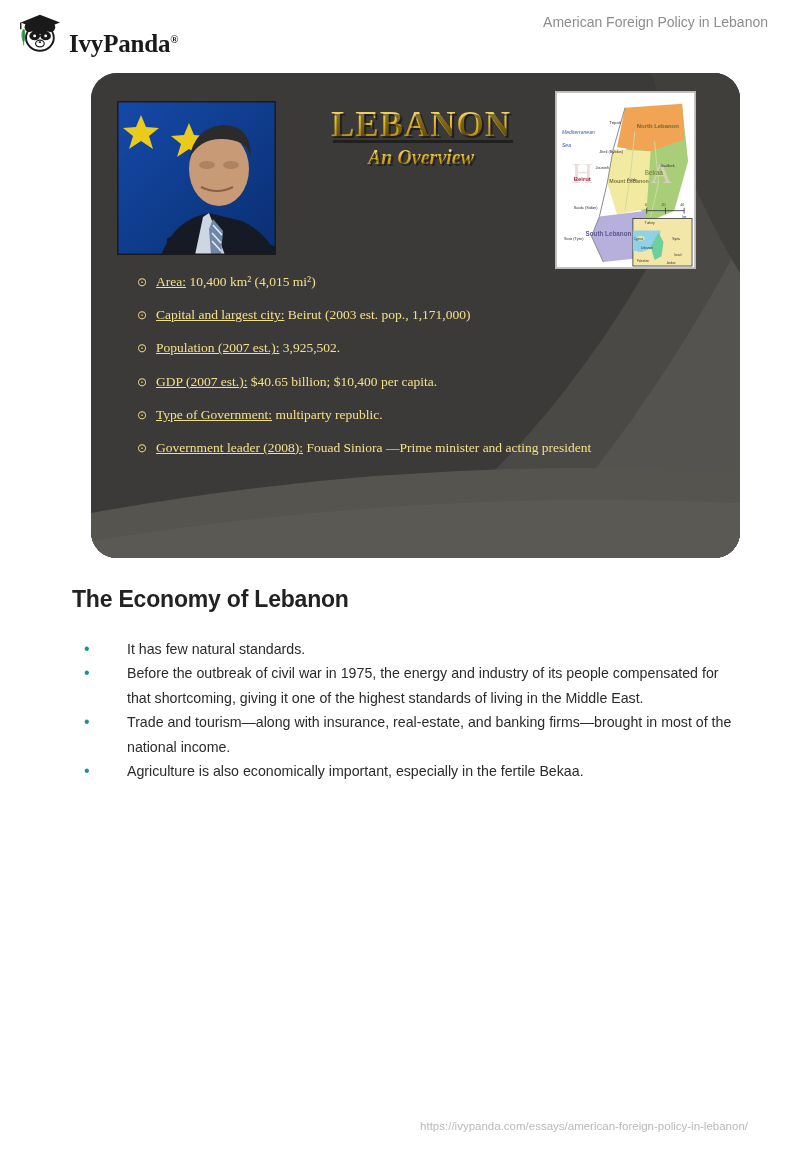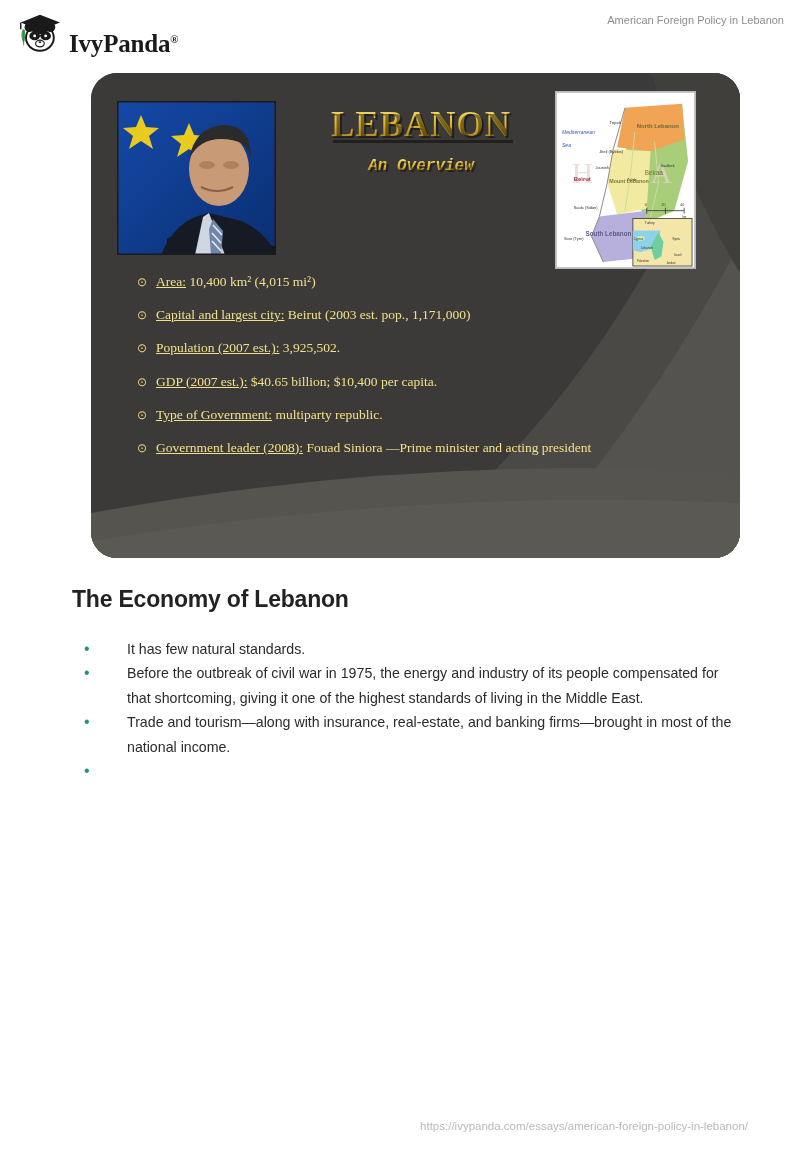--- a/index.html
+++ b/index.html
@@ -36,22 +36,22 @@
     line-height: 1;
   }
   .brand-reg {
     font-family: "Liberation Serif", serif;
     font-size: 11px;
     vertical-align: super;
     color: #1a1a1a;
   }
   .header-title {
     position: absolute;
-    right: 16px; top: 14px;
-    font-size: 11px;
+    right: 32px; top: 14px;
+    font-size: 14px;
     color: #8d8d8d;
     white-space: nowrap;
   }
 
   
   .slide {
     position: absolute;
     left: 91px; top: 73px;
     width: 649px; height: 485px;
     background: #3b3a38;
@@ -88,25 +88,25 @@
     text-decoration-thickness: 3px;
     text-underline-offset: 2px;
     background: linear-gradient(180deg, #f4e07a 0%, #e0b52a 45%, #9c7612 100%);
     -webkit-background-clip: text;
     background-clip: text;
     -webkit-text-fill-color: transparent;
     text-shadow: 2px 2px 0 rgba(0,0,0,0.45);
     line-height: 1.05;
   }
   .slide-subtitle {
-    font-family: Liberation Mono, monospace;
+    font-family: Liberation Serif, serif;
     font-weight: bold;
     font-style: italic;
-    font-size: 16px;
-    margin-top: 13px;
+    font-size: 20px;
+    margin-top: 2px;
     color: #e3b82b;
     background: linear-gradient(180deg, #f7e68c 0%, #dfb428 50%, #a07913 100%);
     -webkit-background-clip: text;
     background-clip: text;
     -webkit-text-fill-color: transparent;
     text-shadow: 2px 2px 0 rgba(0,0,0,0.4);
   }
 
   
   .slide-map {
@@ -380,19 +380,20 @@
     <li>
       <span class="dot">•</span>
       <span>Before the outbreak of civil war in 1975, the energy and industry of its people compensated for that shortcoming, giving it one of the highest standards of living in the Middle East.</span>
     </li>
     <li>
       <span class="dot">•</span>
       <span>Trade and tourism—along with insurance, real-estate, and banking firms—brought in most of the national income.</span>
     </li>
     <li>
       <span class="dot">•</span>
+      <span>Agriculture is also economically important, especially in the fertile Bekaa.</span>
     </li>
   </ul>
 </div>
 
 <div class="page-footer">
   <span class="footer-url">https://ivypanda.com/essays/american-foreign-policy-in-lebanon/</span>
 </div>
 
 </body></html>

